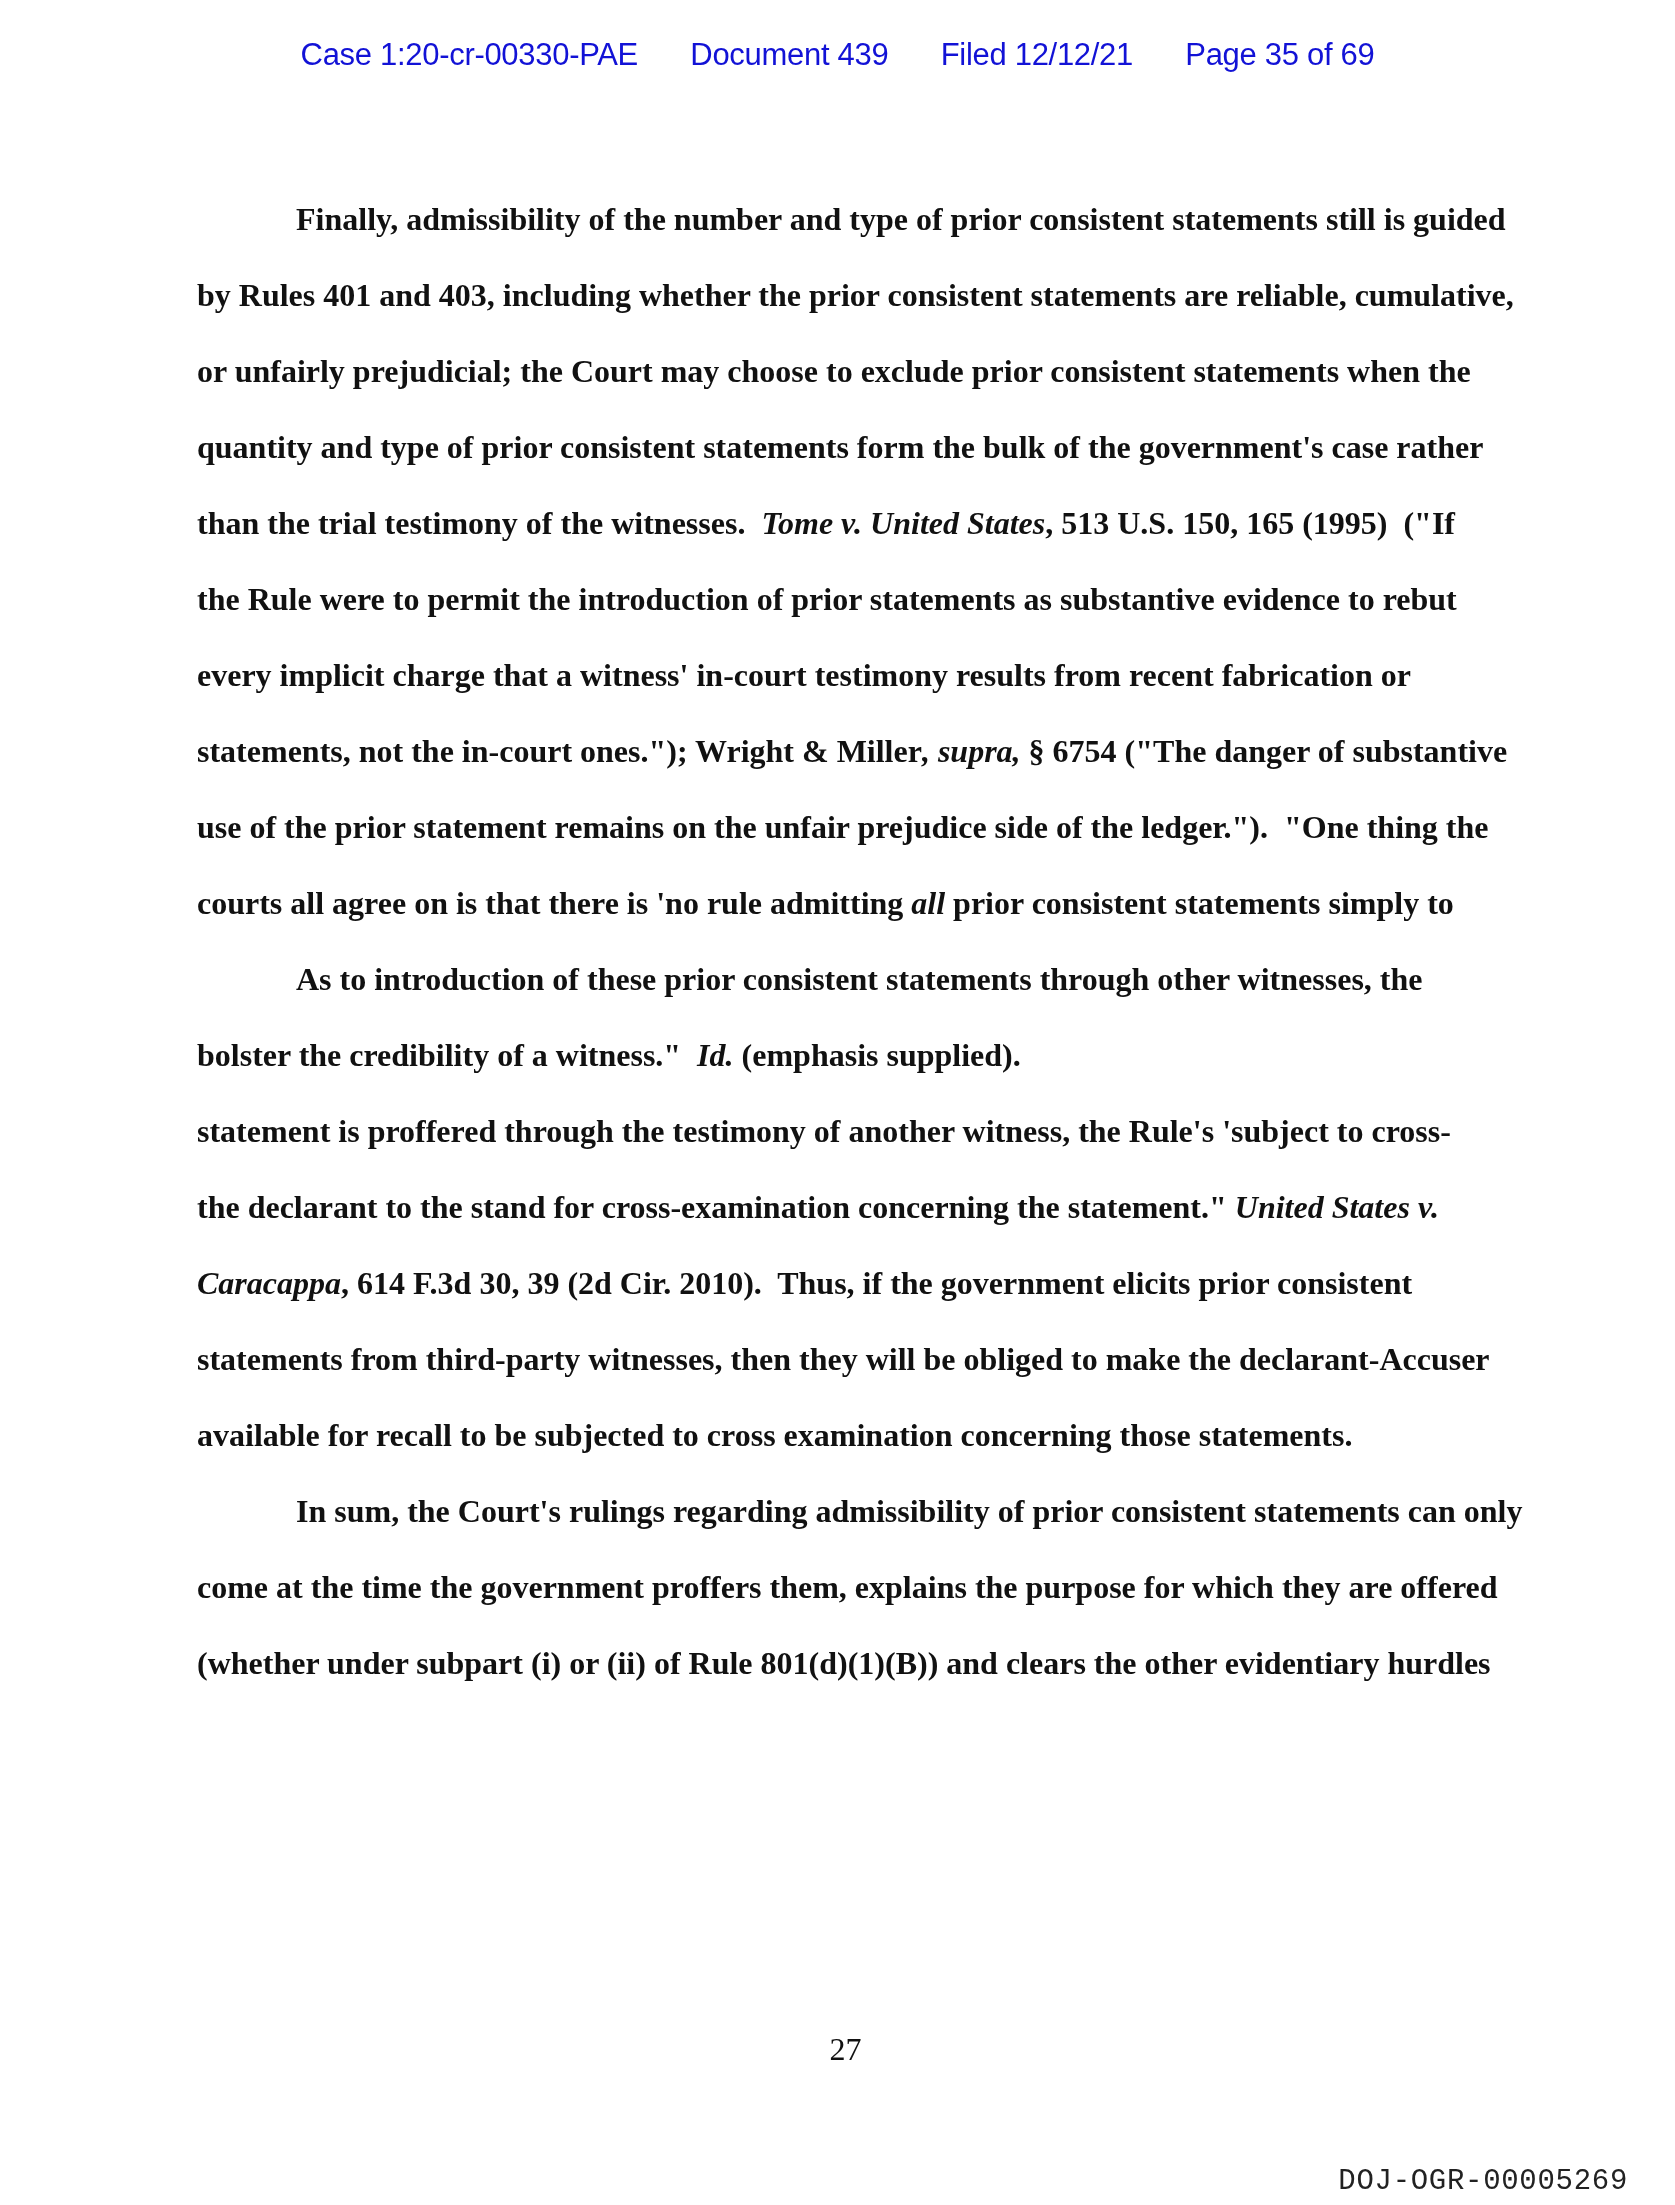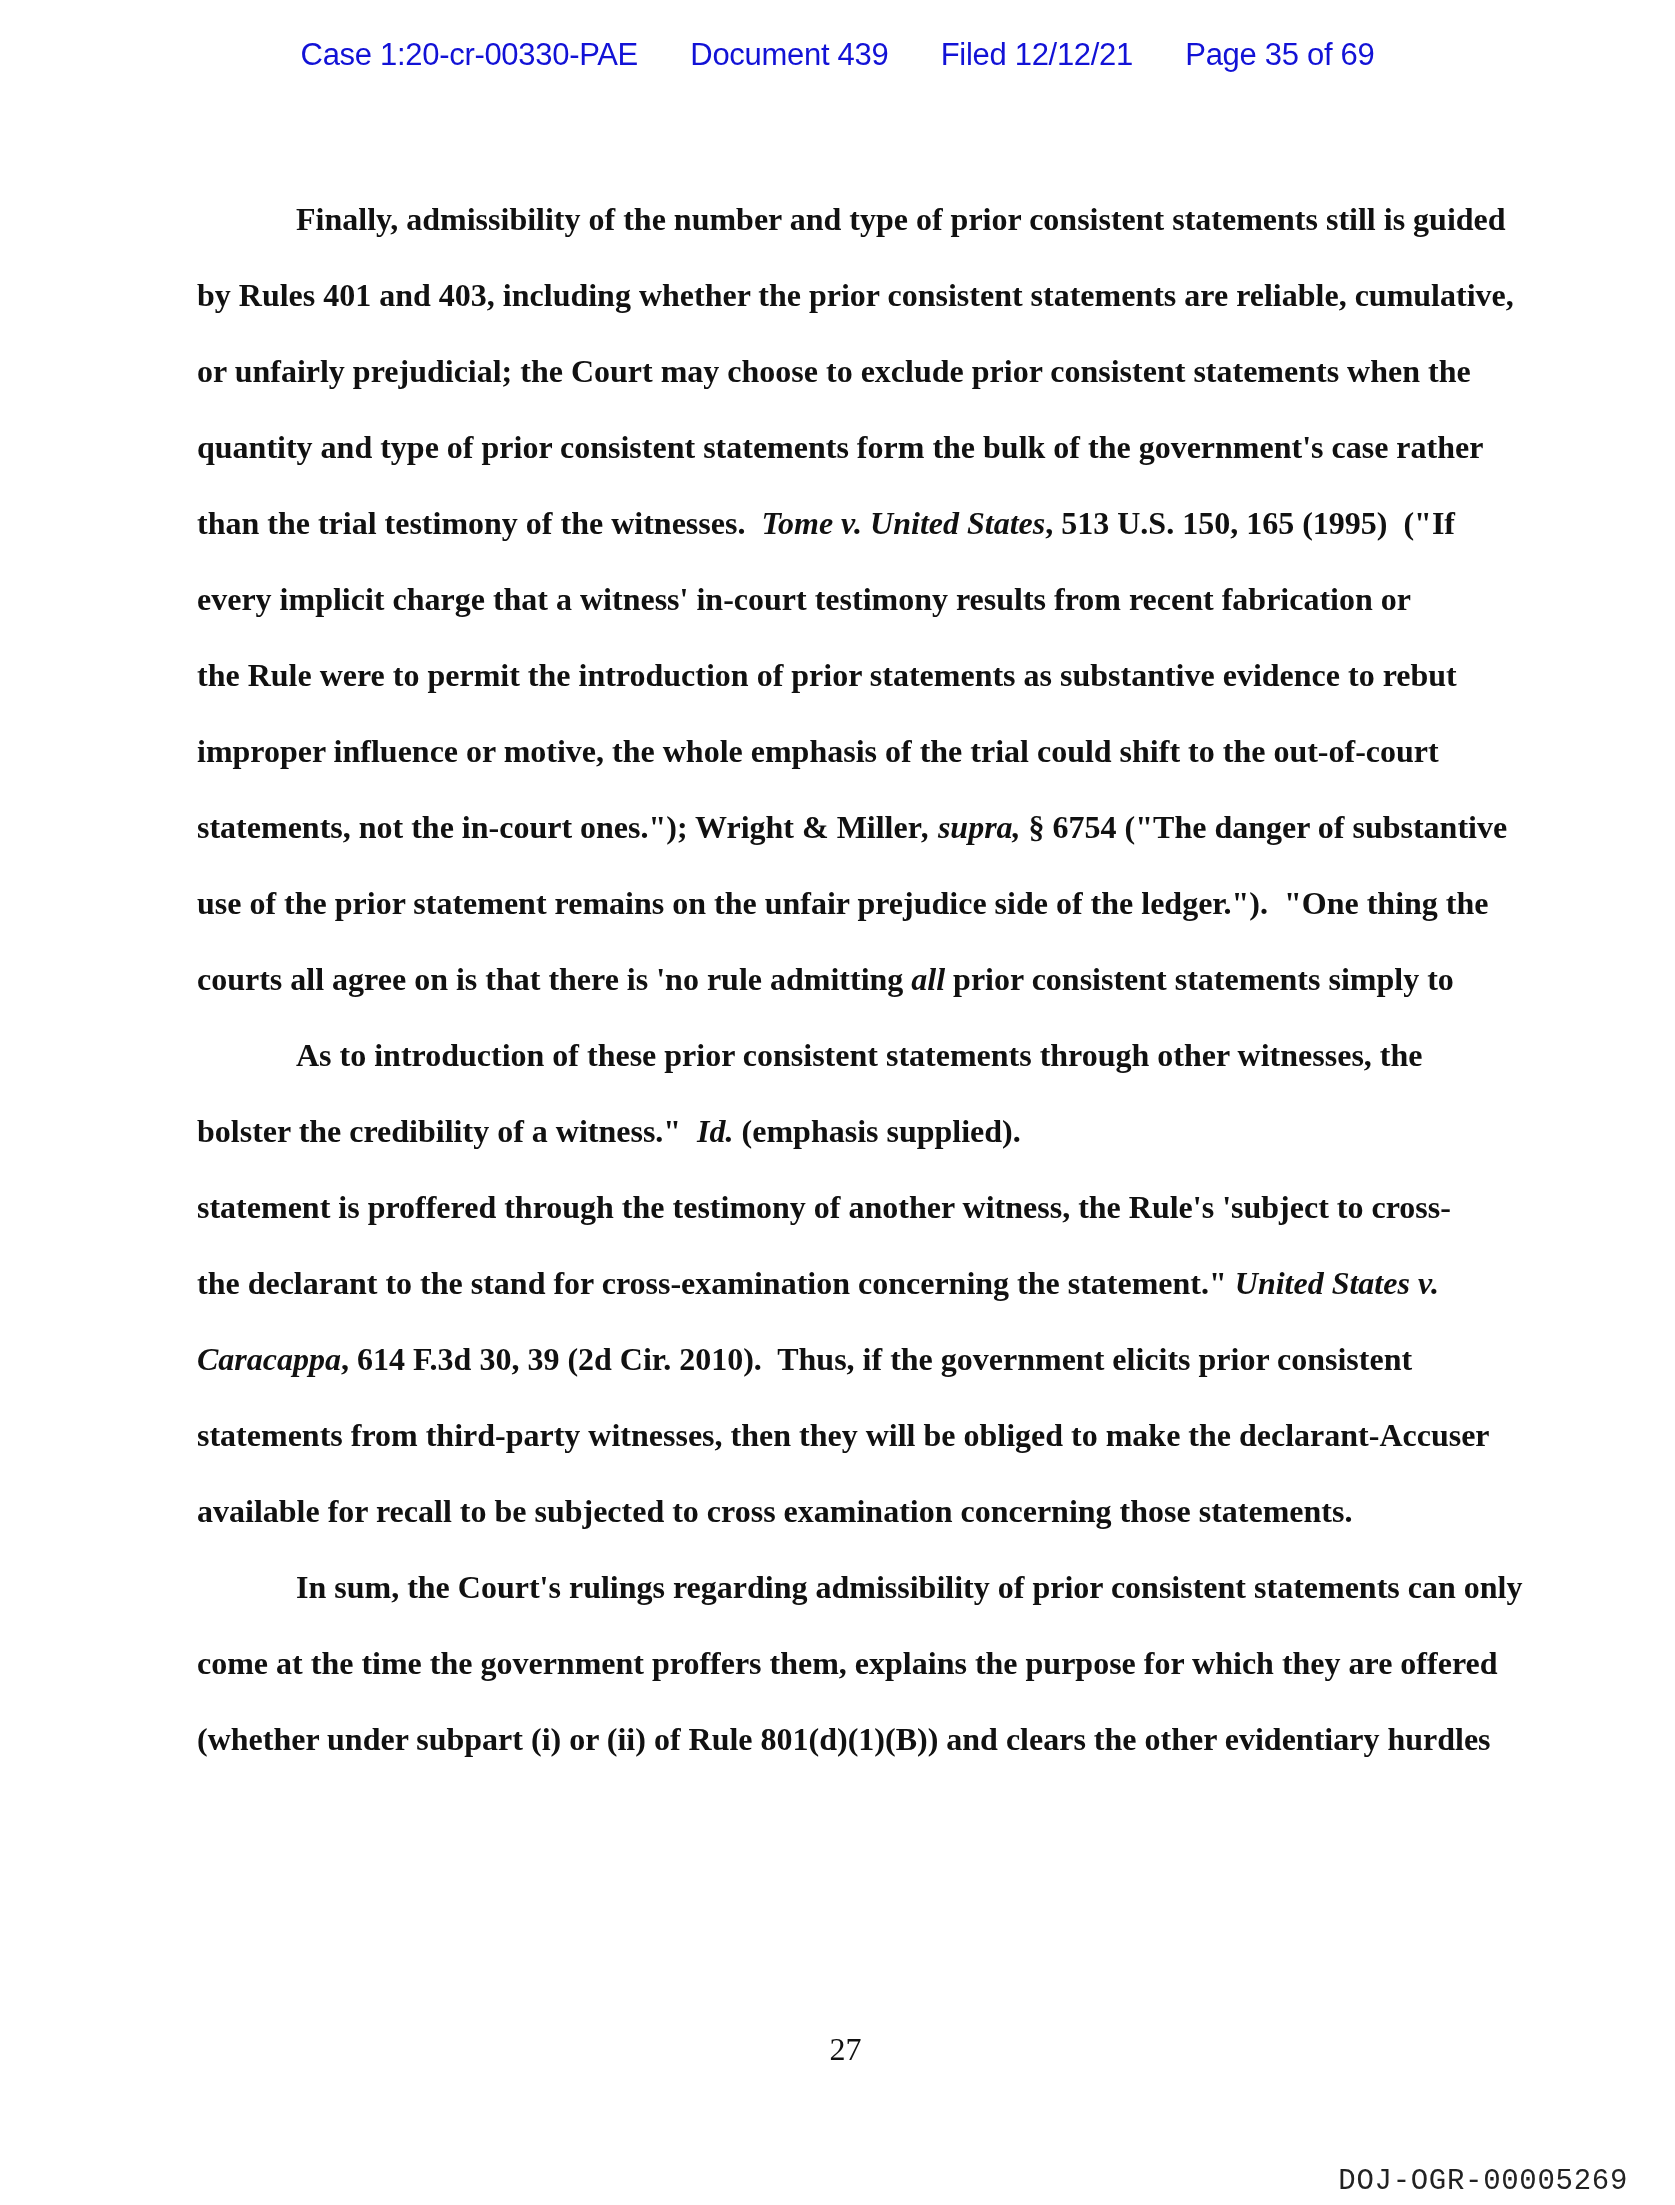--- a/index.html
+++ b/index.html
@@ -88,23 +88,22 @@
   <span>Page 35 of 69</span>
 </div>
 
 <div class="body-text">
 
   <span class="line justify indent"><span>Finally, admissibility of the number and type of prior consistent statements still is guided</span></span>
   <span class="line justify"><span>by Rules 401 and 403, including whether the prior consistent statements are reliable, cumulative,</span></span>
   <span class="line"><span>or unfairly prejudicial; the Court may choose to exclude prior consistent statements when the</span></span>
   <span class="line"><span>quantity and type of prior consistent statements form the bulk of the government's case rather</span></span>
   <span class="line" style="white-space:pre;"><span>than the trial testimony of the witnesses.  </span><i>Tome v. United States</i><span>, 513 U.S. 150, 165 (1995)  ("If</span></span>
+  <span class="line"><span>the Rule were to permit the introduction of prior statements as substantive evidence to rebut</span></span>
   <span class="line"><span>every implicit charge that a witness' in-court testimony results from recent fabrication or</span></span>
-  <span class="line"><span>the Rule were to permit the introduction of prior statements as substantive evidence to rebut</span></span>
-  <span class="line"><span>improper influence or motive, the whole emphasis of the trial could shift to the out-of-court</span></span>
   <span class="line" style="white-space:pre;"><span>statements, not the in-court ones."); Wright &amp; Miller</span><i>, supra,</i><span> § 6754 ("The danger of substantive</span></span>
   <span class="line" style="white-space:pre;"><span>use of the prior statement remains on the unfair prejudice side of the ledger.").  "One thing the</span></span>
   <span class="line" style="white-space:pre;"><span>courts all agree on is that there is 'no rule admitting </span><i>all</i><span> prior consistent statements simply to</span></span>
   <span class="line indent"><span>As to introduction of these prior consistent statements through other witnesses, the</span></span>
 
   <span class="line" style="white-space:pre;"><span>bolster the credibility of a witness."  </span><i>Id.</i><span> (emphasis supplied).</span></span>
   <span class="line"><span>statement is proffered through the testimony of another witness, the Rule's 'subject to cross-</span></span>
   <span class="line" style="white-space:pre;"><span>the declarant to the stand for cross-examination concerning the statement." </span><i>United States v.</i></span>
   <span class="line" style="white-space:pre;"><i>Caracappa</i><span>, 614 F.3d 30, 39 (2d Cir. 2010).  Thus, if the government elicits prior consistent</span></span>
   <span class="line"><span>statements from third-party witnesses, then they will be obliged to make the declarant-Accuser</span></span>

